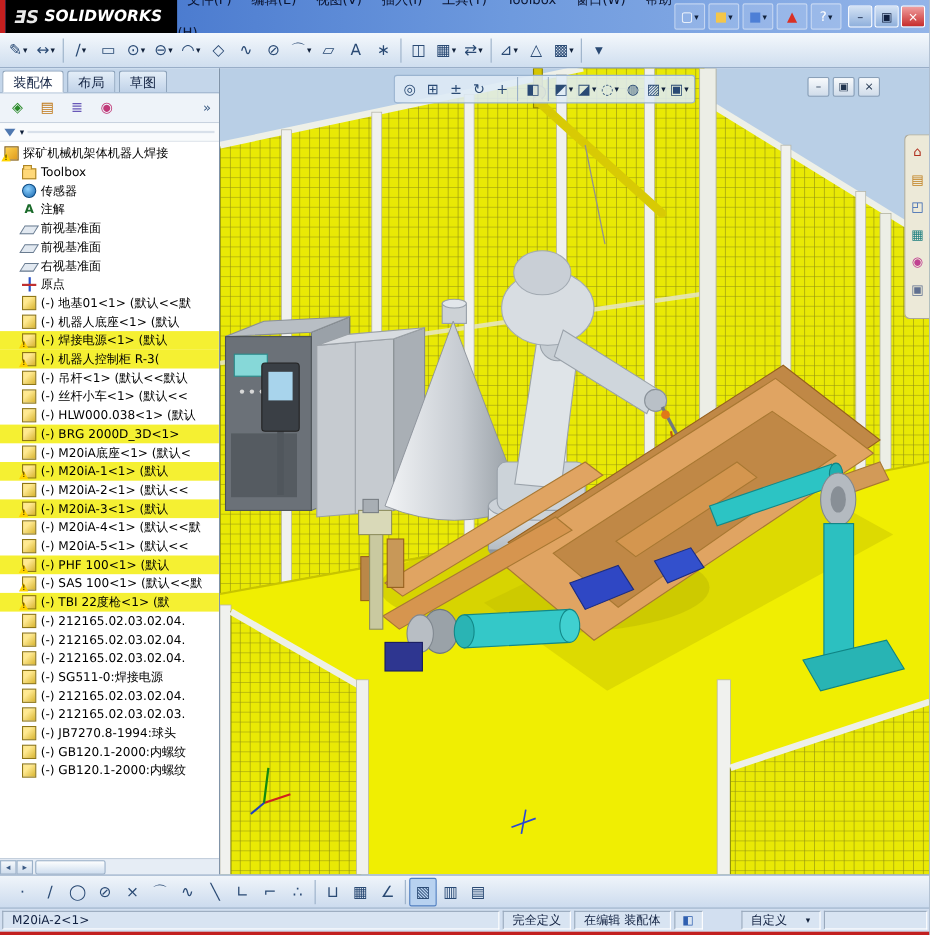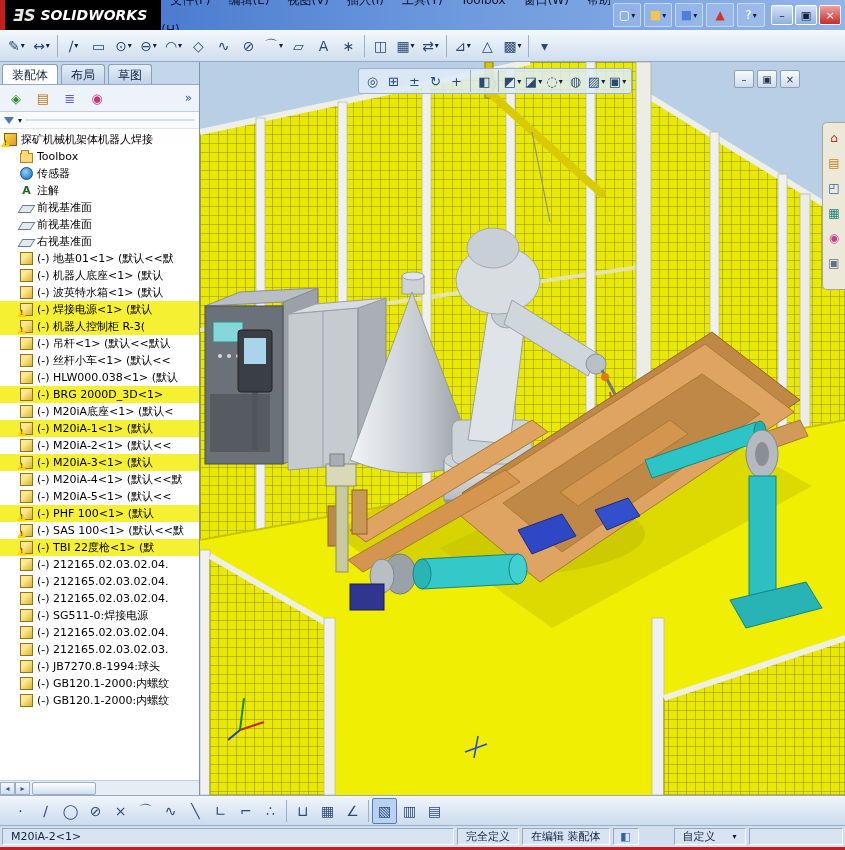--- a/index.html
+++ b/index.html
@@ -272,30 +272,30 @@
         </div>
         <div class="trow child">
           <span class="ti ti-plane"></span>
           <span class="tlabel">前视基准面</span>
         </div>
         <div class="trow child">
           <span class="ti ti-plane"></span>
           <span class="tlabel">右视基准面</span>
         </div>
         <div class="trow child">
+          <span class="ti ti-origin"></span>
+          <span class="tlabel">原点</span>
+        </div>
+        <div class="trow child">
           <span class="ti ti-part"></span>
           <span class="tlabel">(-) 地基01&lt;1&gt; (默认&lt;&lt;默</span>
         </div>
         <div class="trow child">
           <span class="ti ti-part"></span>
           <span class="tlabel">(-) 机器人底座&lt;1&gt; (默认</span>
-        </div>
-        <div class="trow child">
-          <span class="ti ti-part"></span>
-          <span class="tlabel">(-) 波英特水箱&lt;1&gt; (默认</span>
         </div>
         <div class="trow child hl">
           <span class="ti ti-part">
             <span class="warnov">!</span>
           </span>
           <span class="tlabel">(-) 焊接电源&lt;1&gt; (默认</span>
         </div>
         <div class="trow child hl">
           <span class="ti ti-part">
             <span class="warnov">!</span>

